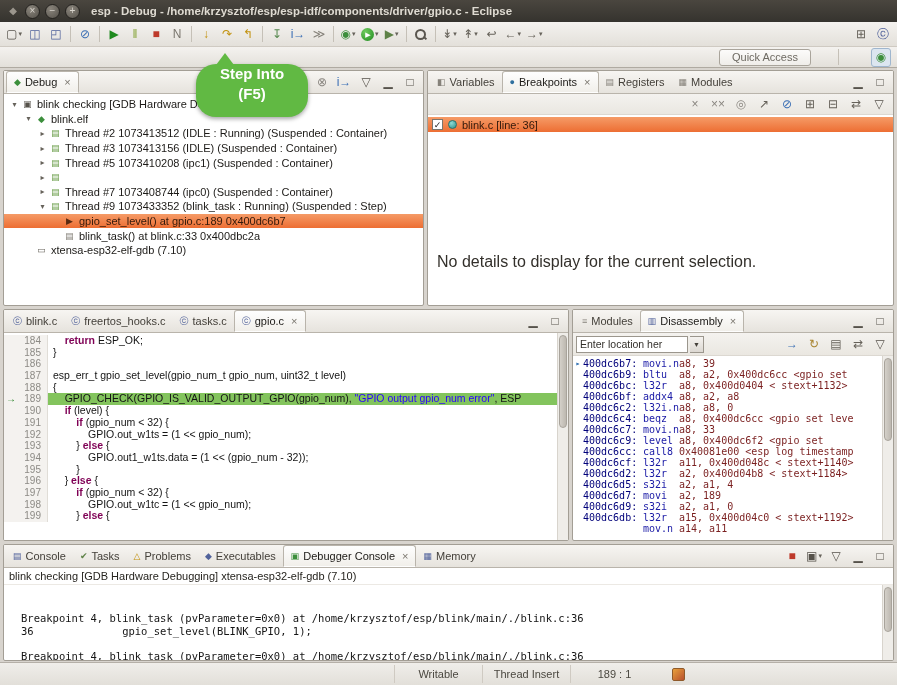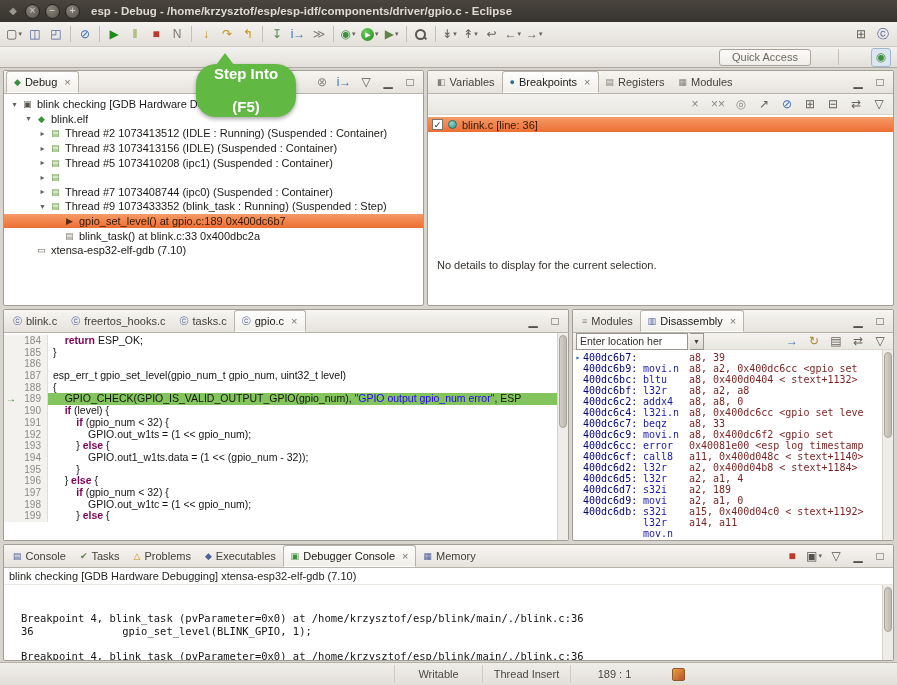--- a/index.html
+++ b/index.html
@@ -72,51 +72,51 @@
   
   .bp-toolbar{height:21px;flex:none;display:flex;justify-content:flex-end;align-items:center;gap:3px;
     padding:0 4px;background:linear-gradient(#F4F2EF,#EAE7E1);border-bottom:1px solid #DCD8D1;}
   .bp-list{flex:1;position:relative;padding-top:2px;overflow:hidden;}
   .bp-row{height:15px;display:flex;align-items:center;gap:5px;padding-left:4px;font-size:11px;color:#33190B;}
   .bp-row.selected{background:linear-gradient(var(--selection-orange-light,#F59B67),var(--selection-orange,#ED6E33));}
   .bp-check{width:11px;height:11px;background:#fff;border:1px solid #7A766E;font-size:9px;line-height:10px;
     text-align:center;color:#222;flex:none;}
   .bp-dot{width:9px;height:9px;border-radius:50%;flex:none;
     background:radial-gradient(circle at 35% 30%,#8FDAD4,#2E8F8A);border:1px solid #25726E;}
-  .bp-empty{position:absolute;left:9px;bottom:34px;font-size:11px;color:#33302B;}
+  .bp-empty{position:absolute;left:9px;bottom:34px;font-size:16px;color:#33302B;}
 
   
   .editor-body{flex:1;overflow:hidden;background:#fff;position:relative;
     font-family:Liberation Sans, sans-serif;padding-top:2px;}
   .code-row{display:flex;height:11.7px;line-height:11.7px;font-size:10.5px;white-space:pre;}
   .annot{width:14px;flex:none;background:#F4F2EF;color:#1E7E1E;font-size:10px;line-height:11px;text-align:center;font-weight:bold;}
   .lnum{width:30px;flex:none;background:#F4F2EF;color:#8C8A85;text-align:right;padding-right:6px;
     font-size:10px;border-right:1px solid #E0DDD7;}
   .lcode{flex:1;padding-left:5px;color:#141414;overflow:hidden;}
   .code-row.current .lcode{background:var(--current-line-green,#83C45D);}
   .tok-kw{color:#7F0055;font-weight:bold;}
   .tok-str{color:#2A00FF;}
   .vscroll{position:absolute;top:0;right:0;width:11px;bottom:0;background:#EFEDE9;border-left:1px solid #D8D4CD;}
   .vscroll .thumb{position:absolute;top:2px;left:1px;right:1px;height:45%;
     background:linear-gradient(90deg,#D4D0C9,#BDB8B0);border:1px solid #A8A39B;border-radius:4px;}
 
   
-  .loc-row{height:17px;flex:none;display:flex;align-items:center;gap:2px;padding:0 3px;
+  .loc-row{height:23px;flex:none;display:flex;align-items:center;gap:2px;padding:0 3px;
     background:linear-gradient(#F4F2EF,#EAE7E1);border-bottom:1px solid #DCD8D1;}
   .loc-input{width:112px;height:17px;font-size:10.5px;border:1px solid #9B968D;padding:0 3px;
     font-family:"Liberation Sans",sans-serif;color:#33302B;background:#fff;}
   .loc-drop{width:14px;height:17px;border:1px solid #9B968D;border-left:none;
     background:linear-gradient(#F5F3F0,#DCD8D2);font-size:7px;text-align:center;line-height:16px;color:#44403A;flex:none;}
   .loc-icons{margin-left:auto;display:flex;gap:2px;}
   .disasm-body{flex:1;font-family:"DejaVu Sans Mono",monospace;font-size:10px;overflow:hidden;
     position:relative;padding-top:2px;}
   .dis-row{height:11px;line-height:11px;white-space:pre;display:flex;}
   .dis-marker{width:10px;flex:none;color:#2B6CB0;font-size:8px;text-align:center;}
   .dis-addr{color:#00007A;flex:none;width:60px;}
-  .dis-mn{color:#1A1AA6;flex:none;width:46px;margin-top:11px;}
+  .dis-mn{color:#1A1AA6;flex:none;width:36px;}
   .dis-ops{color:#7A1F1F;overflow:hidden;}
 
   
   .console-header{height:17px;flex:none;font-size:11px;color:#26241F;padding:2px 5px;
     background:#fff;border-bottom:1px solid #ECE9E4;font-family:"Liberation Sans",sans-serif;}
   .console-body{flex:1;font-family:"DejaVu Sans Mono",monospace;font-size:10.5px;line-height:12.6px;
     white-space:pre;padding:2px 5px;color:#141414;overflow:hidden;position:relative;margin-left:12px;}
   .console-line{height:12.6px;}
 
   
@@ -124,23 +124,23 @@
     background:linear-gradient(#F0EEEA,#E2DFD9);border-top:1px solid #B5B0A8;
     display:flex;align-items:center;font-size:11px;color:#4B4840;}
   .sb-spacer{width:394px;flex:none;}
   .sb-cell{width:88px;text-align:center;height:18px;line-height:18px;
     border-left:1px solid #CFCAC2;flex:none;}
   .sb-cell:last-of-type{border-right:1px solid #CFCAC2;}
   .sb-icon{width:13px;height:13px;margin-left:14px;border-radius:2px;flex:none;
     background:linear-gradient(135deg,#E8A13C,#B8502E);border:1px solid #8F5A2A;}
 
   
-  .callout{position:absolute;left:196px;top:64px;width:100px;height:53px;z-index:50;
+  .callout{position:absolute;left:196px;top:64px;width:112px;height:53px;z-index:50;
     background:var(--callout-green,#61B943);border-radius:20px;color:#fff;font-size:15px;font-weight:bold;
-    text-align:center;display:flex;flex-direction:column;justify-content:space-between;line-height:20px;
+    text-align:center;display:flex;flex-direction:column;justify-content:flex-start;line-height:20px;
     box-shadow:0 2px 4px rgba(0,0,0,.35);}
   .callout::before{content:"";position:absolute;top:-11px;left:20px;width:0;height:0;
     border-left:9px solid transparent;border-right:9px solid transparent;
     border-bottom:12px solid var(--callout-green,#61B943);}
 </style>
 </head>
 <body>
 
 <div class="window">
 
@@ -510,21 +510,21 @@
         </span>
     </div>
     <div class="disasm-body" id="disasm-body">
       <div class="dis-row current"><span class="dis-marker">▸</span><span class="dis-addr">400dc6b7:</span><span class="dis-mn">movi.n</span><span class="dis-ops">a8, 39</span></div>
         <div class="dis-row"><span class="dis-marker"></span><span class="dis-addr">400dc6b9:</span><span class="dis-mn">bltu</span><span class="dis-ops">a8, a2, 0x400dc6cc &lt;gpio_set_</span></div>
         <div class="dis-row"><span class="dis-marker"></span><span class="dis-addr">400dc6bc:</span><span class="dis-mn">l32r</span><span class="dis-ops">a8, 0x400d0404 &lt;_stext+1132&gt;</span></div>
         <div class="dis-row"><span class="dis-marker"></span><span class="dis-addr">400dc6bf:</span><span class="dis-mn">addx4</span><span class="dis-ops">a8, a2, a8</span></div>
         <div class="dis-row"><span class="dis-marker"></span><span class="dis-addr">400dc6c2:</span><span class="dis-mn">l32i.n</span><span class="dis-ops">a8, a8, 0</span></div>
         <div class="dis-row"><span class="dis-marker"></span><span class="dis-addr">400dc6c4:</span><span class="dis-mn">beqz</span><span class="dis-ops">a8, 0x400dc6cc &lt;gpio_set_leve</span></div>
         <div class="dis-row"><span class="dis-marker"></span><span class="dis-addr">400dc6c7:</span><span class="dis-mn">movi.n</span><span class="dis-ops">a8, 33</span></div>
-        <div class="dis-row"><span class="dis-marker"></span><span class="dis-addr">400dc6c9:</span><span class="dis-mn">error</span><span class="dis-ops">a8, 0x400dc6f2 &lt;gpio_set_</span></div>
+        <div class="dis-row"><span class="dis-marker"></span><span class="dis-addr">400dc6c9:</span><span class="dis-mn">level</span><span class="dis-ops">a8, 0x400dc6f2 &lt;gpio_set_</span></div>
         <div class="dis-row"><span class="dis-marker"></span><span class="dis-addr">400dc6cc:</span><span class="dis-mn">call8</span><span class="dis-ops">0x40081e00 &lt;esp_log_timestamp</span></div>
         <div class="dis-row"><span class="dis-marker"></span><span class="dis-addr">400dc6cf:</span><span class="dis-mn">l32r</span><span class="dis-ops">a11, 0x400d048c &lt;_stext+1140&gt;</span></div>
         <div class="dis-row"><span class="dis-marker"></span><span class="dis-addr">400dc6d2:</span><span class="dis-mn">l32r</span><span class="dis-ops">a2, 0x400d04b8 &lt;_stext+1184&gt;</span></div>
         <div class="dis-row"><span class="dis-marker"></span><span class="dis-addr">400dc6d5:</span><span class="dis-mn">s32i</span><span class="dis-ops">a2, a1, 4</span></div>
         <div class="dis-row"><span class="dis-marker"></span><span class="dis-addr">400dc6d7:</span><span class="dis-mn">movi</span><span class="dis-ops">a2, 189</span></div>
         <div class="dis-row"><span class="dis-marker"></span><span class="dis-addr">400dc6d9:</span><span class="dis-mn">s32i</span><span class="dis-ops">a2, a1, 0</span></div>
         <div class="dis-row"><span class="dis-marker"></span><span class="dis-addr">400dc6db:</span><span class="dis-mn">l32r</span><span class="dis-ops">a15, 0x400d04c0 &lt;_stext+1192&gt;</span></div>
         <div class="dis-row"><span class="dis-marker"></span><span class="dis-addr"></span><span class="dis-mn">mov.n</span><span class="dis-ops">a14, a11</span></div>
         <div class="vscroll">
         <div class="thumb"></div>

